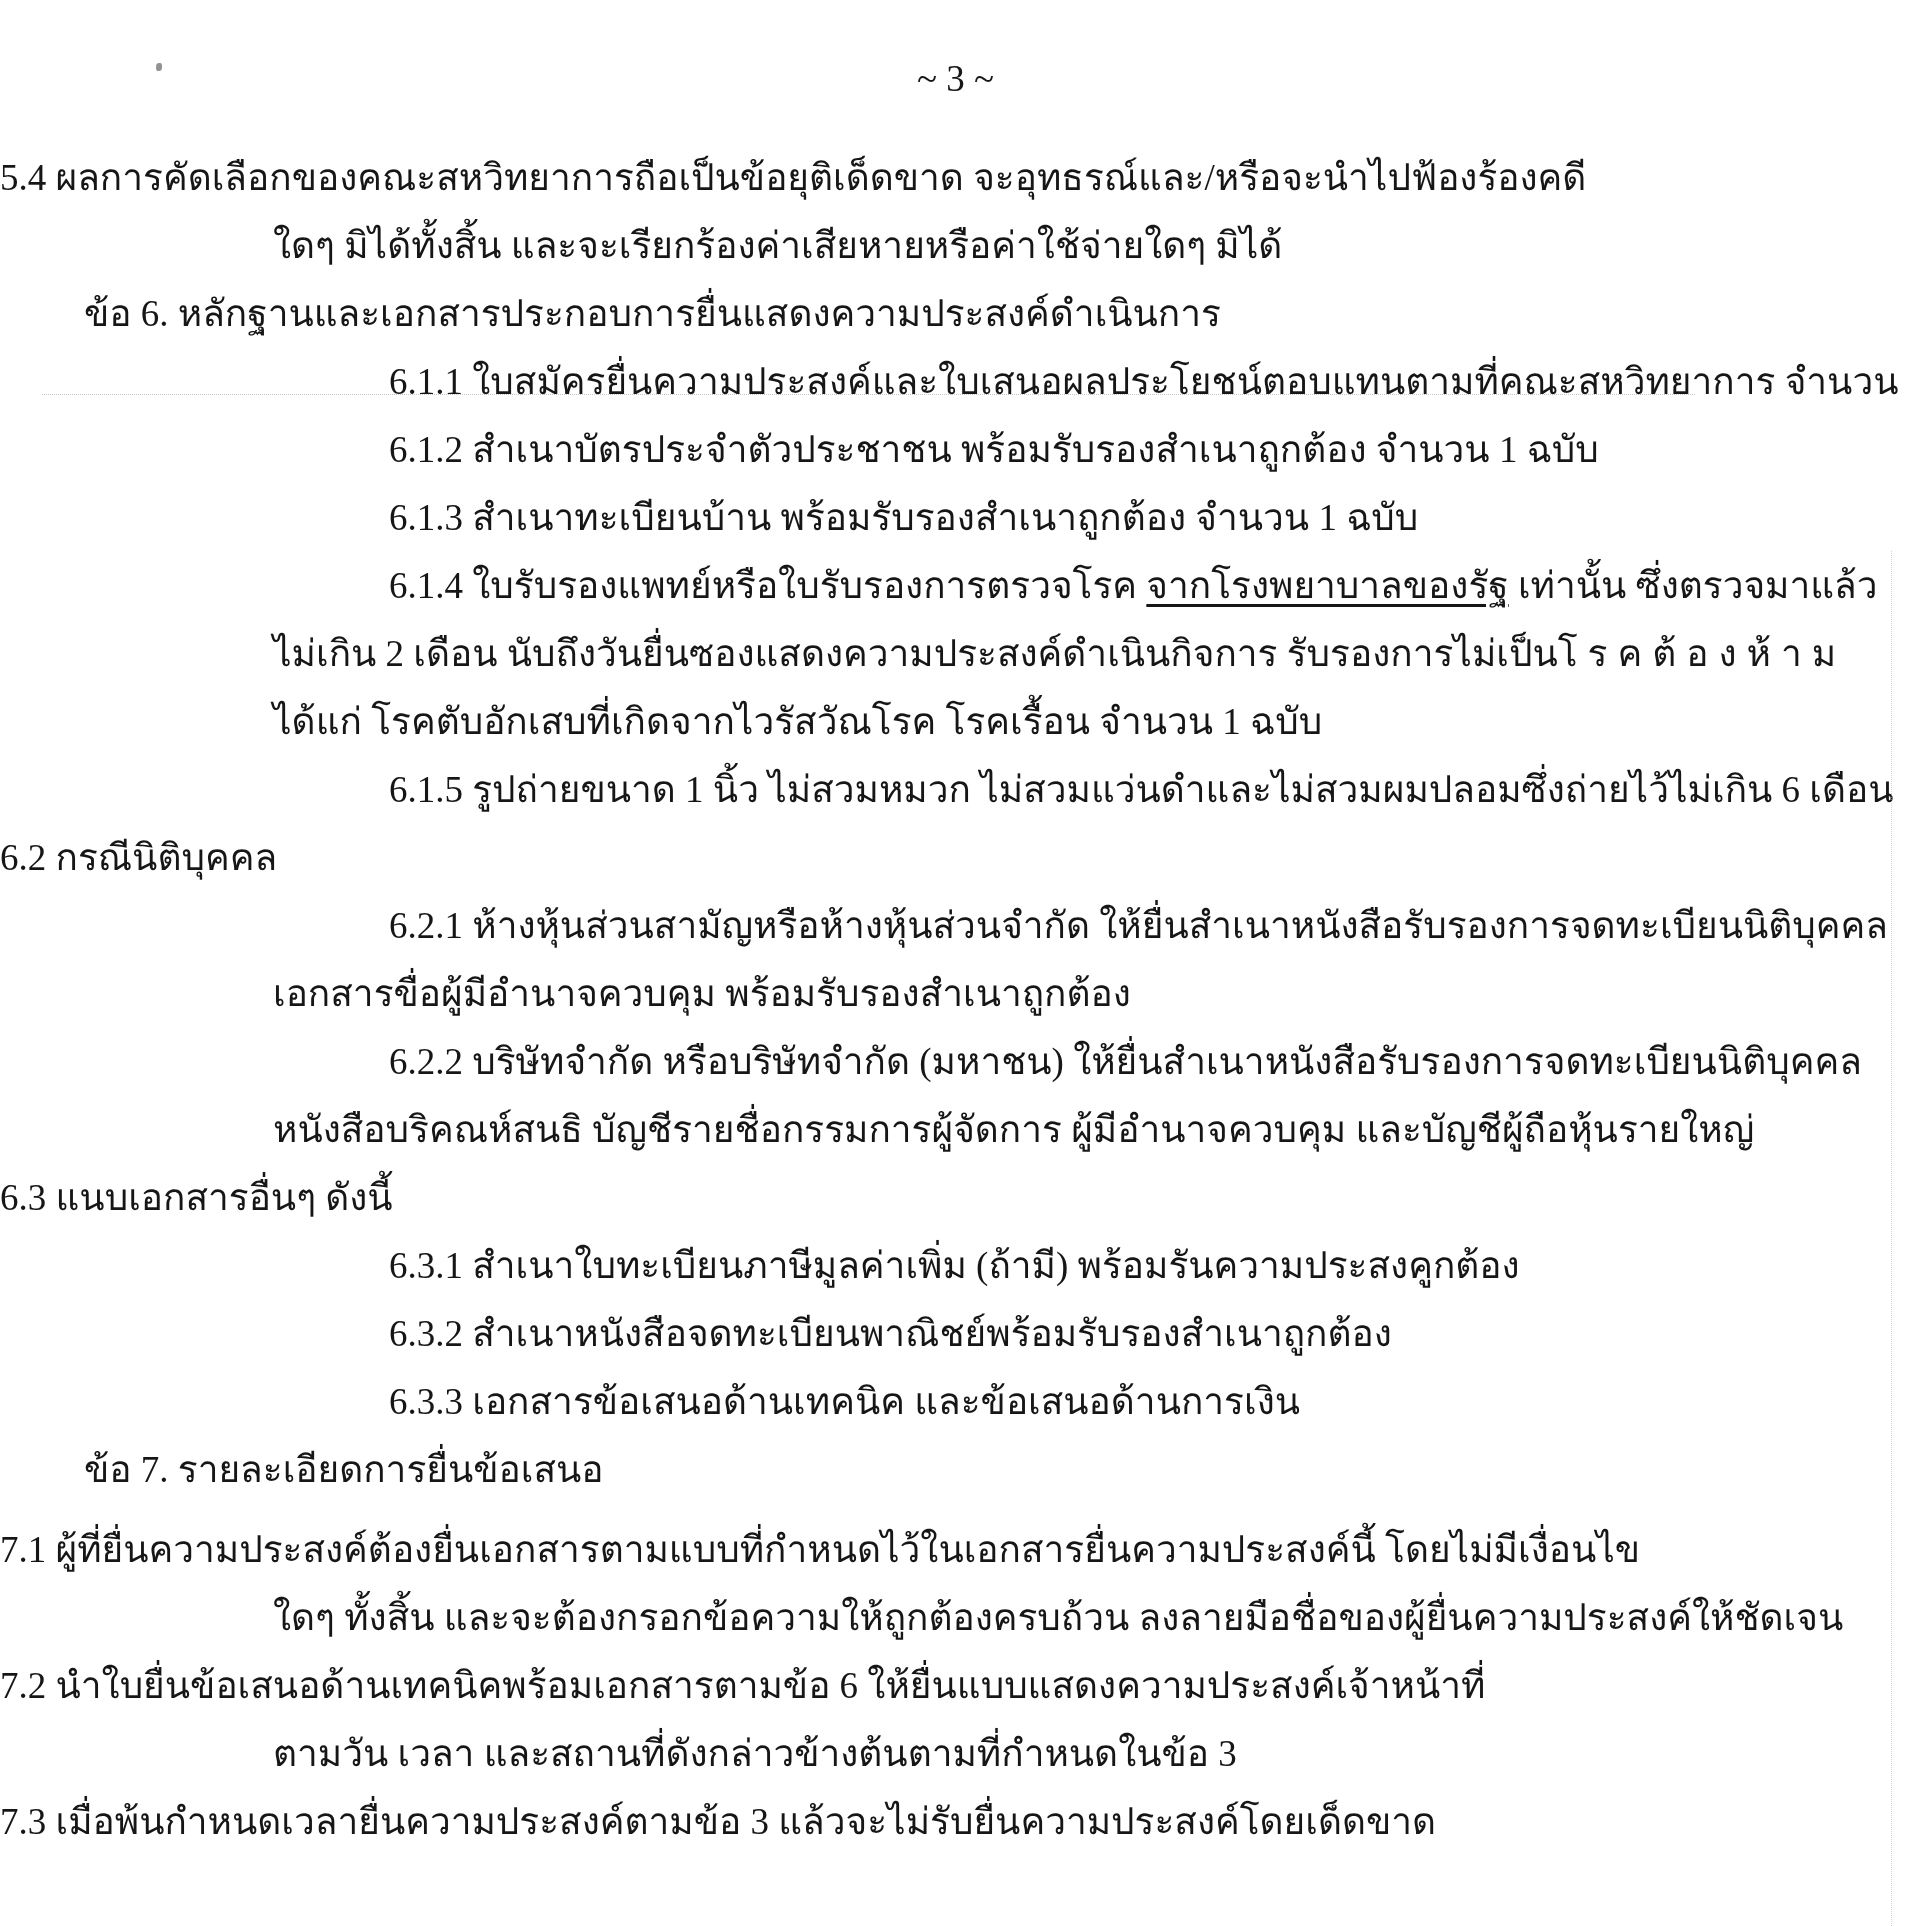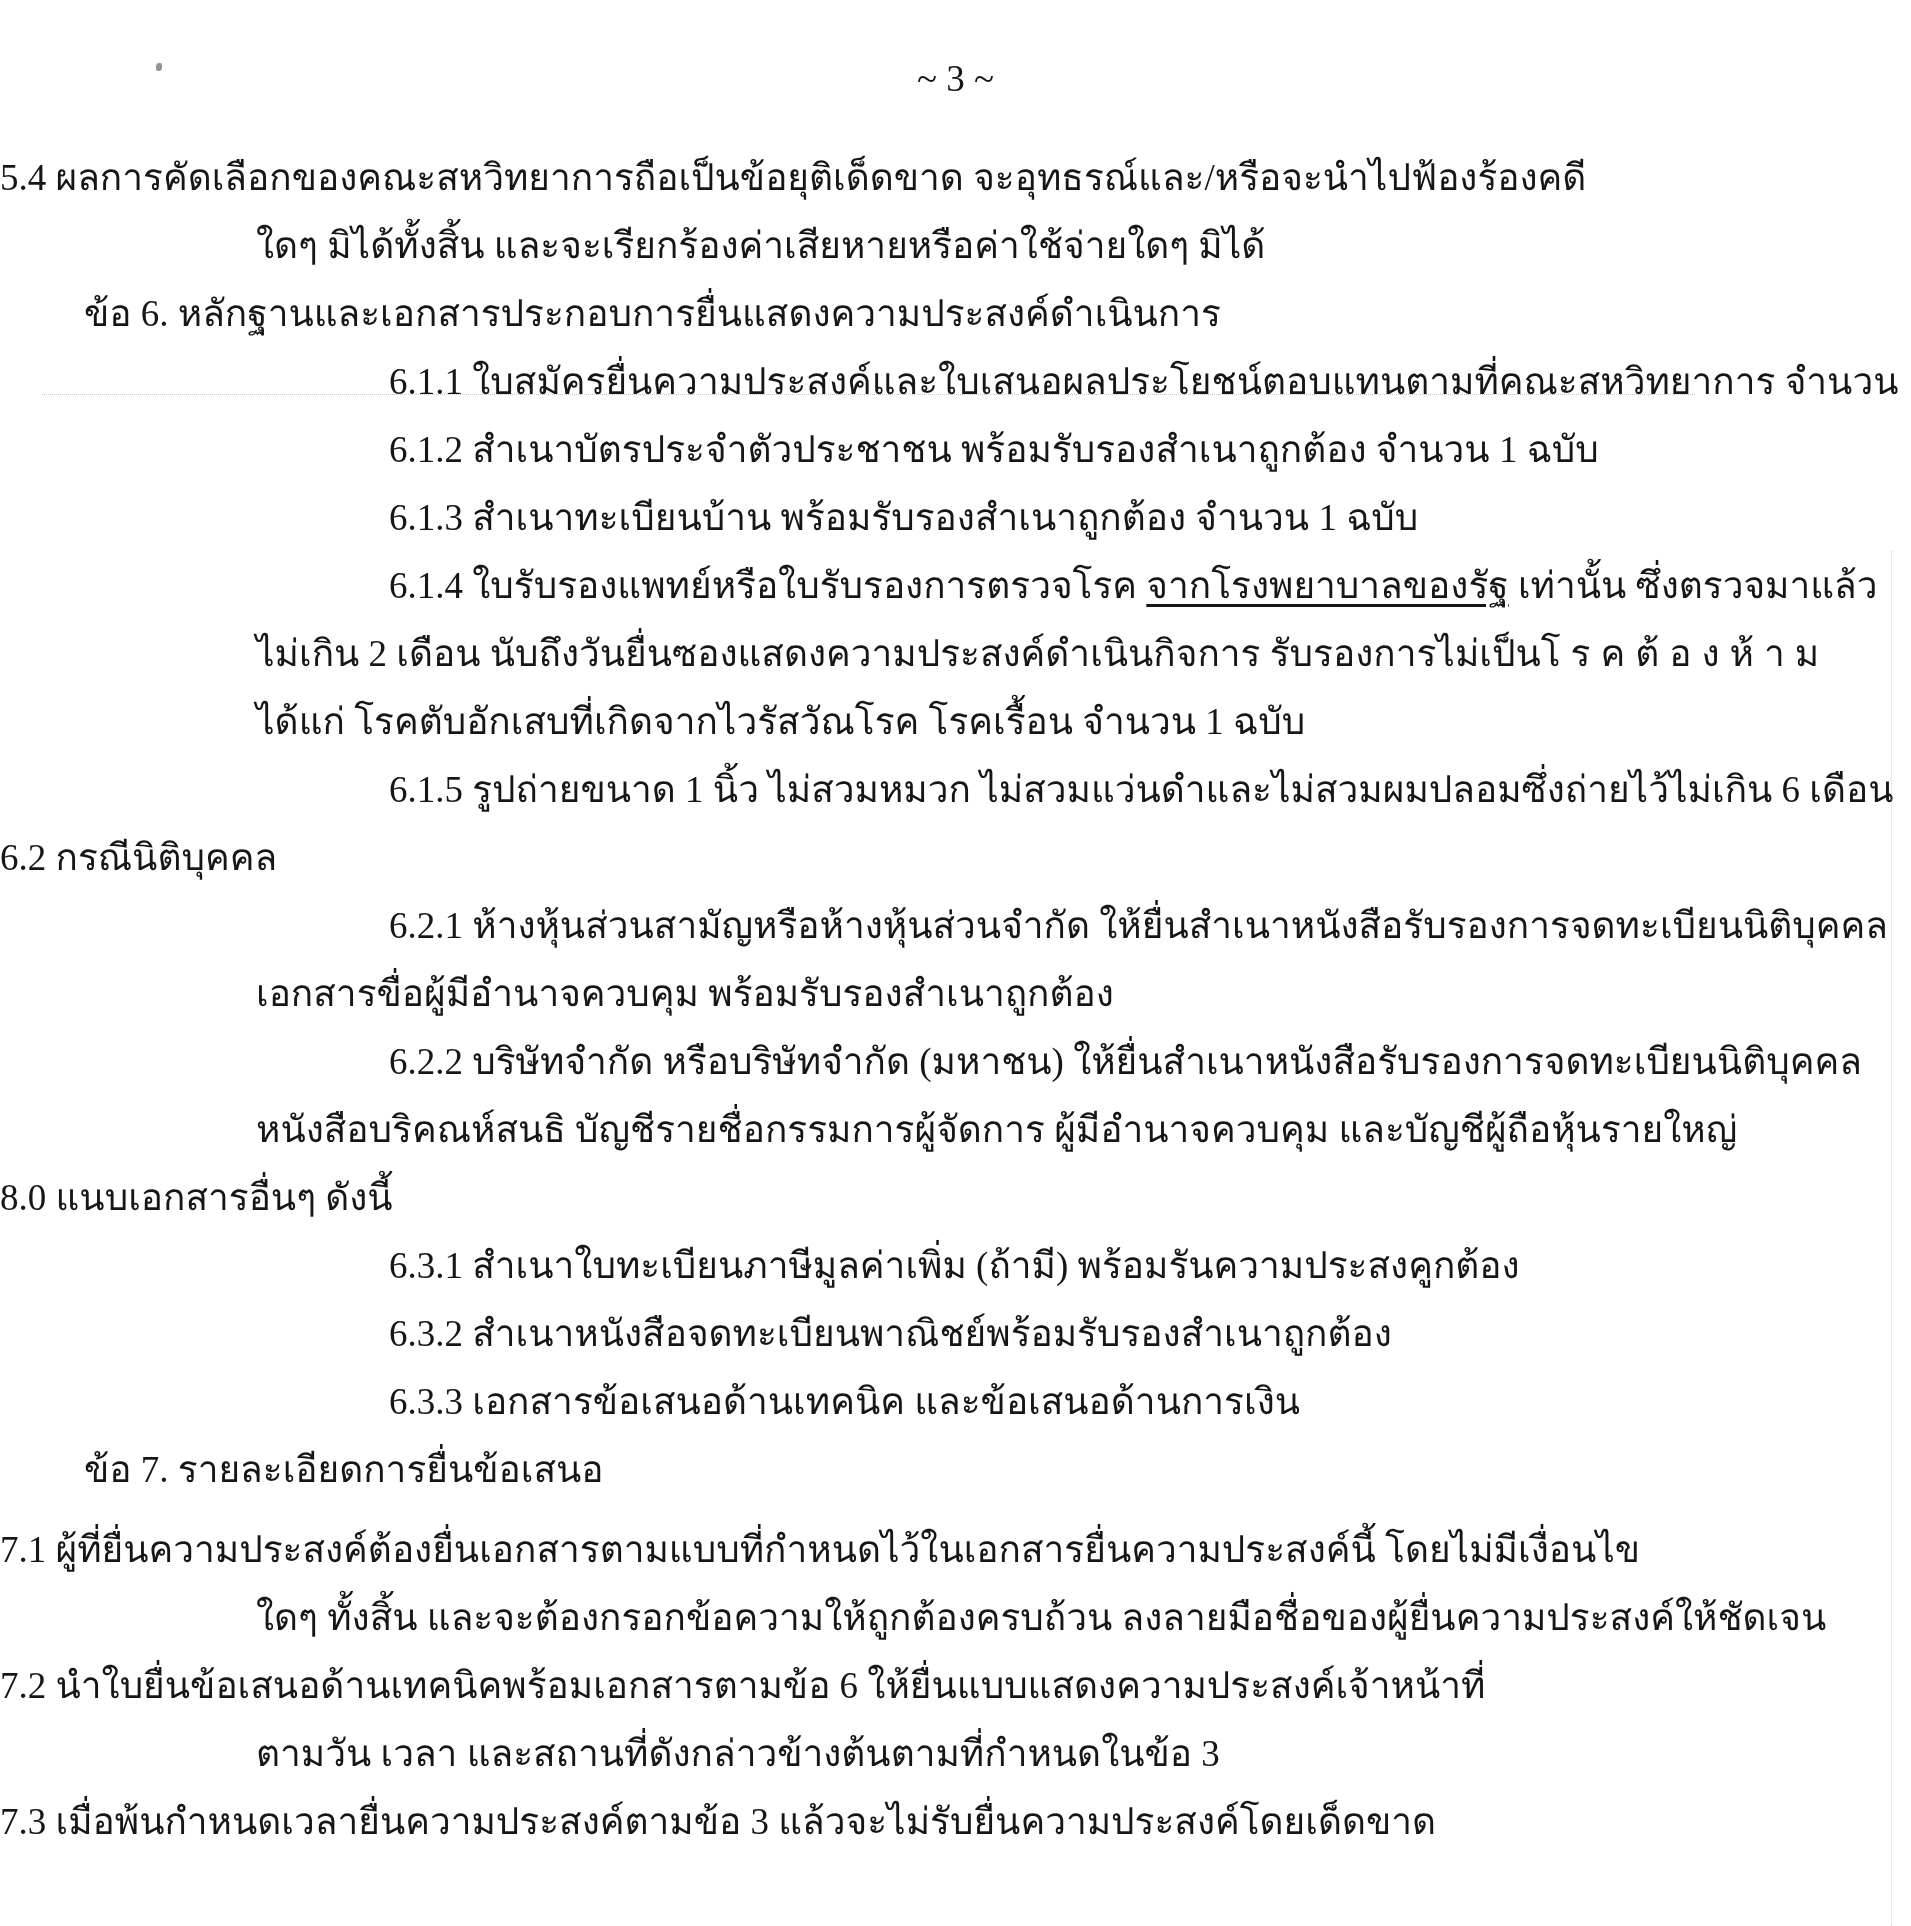--- a/index.html
+++ b/index.html
@@ -26,21 +26,21 @@
     margin-top: 44px;
   }
   .line {
     font-size: 37px;
     line-height: 68px;
     white-space: nowrap;
   }
   .section   { padding-left: 84px; }
   .sub       { }
   .subsub    { padding-left: 389px; }
-  .cont      { padding-left: 256px; }
+  .cont      { padding-left: 256px; margin-left: 17px; }
   .gap       { margin-top: 11.6px; }
   .underline {
     text-decoration: underline;
     text-decoration-thickness: 2.7px;
     text-underline-offset: 6.2px;
   }
   .spread { letter-spacing: 10px; }
   
   .artifact-speck {
     position: absolute;
@@ -88,21 +88,21 @@
       <div class="line subsub"><span>6.1.3 สำเนาทะเบียนบ้าน พร้อมรับรองสำเนาถูกต้อง จำนวน 1 ฉบับ</span></div>
       <div class="line subsub"><span>6.1.4 ใบรับรองแพทย์หรือใบรับรองการตรวจโรค </span><span class="underline">จากโรงพยาบาลของรัฐ</span><span> เท่านั้น ซึ่งตรวจมาแล้ว</span></div>
       <div class="line cont"><span>ไม่เกิน 2 เดือน นับถึงวันยื่นซองแสดงความประสงค์ดำเนินกิจการ รับรองการไม่เป็น</span><span class="spread">โรคต้องห้าม</span></div>
       <div class="line cont"><span>ได้แก่ โรคตับอักเสบที่เกิดจากไวรัสวัณโรค โรคเรื้อน จำนวน 1 ฉบับ</span></div>
       <div class="line subsub"><span>6.1.5 รูปถ่ายขนาด 1 นิ้ว ไม่สวมหมวก ไม่สวมแว่นดำและไม่สวมผมปลอมซึ่งถ่ายไว้ไม่เกิน 6 เดือน</span></div>
       <div class="line sub"><span>6.2 กรณีนิติบุคคล</span></div>
       <div class="line subsub"><span>6.2.1 ห้างหุ้นส่วนสามัญหรือห้างหุ้นส่วนจำกัด ให้ยื่นสำเนาหนังสือรับรองการจดทะเบียนนิติบุคคล</span></div>
       <div class="line cont"><span>เอกสารขื่อผู้มีอำนาจควบคุม พร้อมรับรองสำเนาถูกต้อง</span></div>
       <div class="line subsub"><span>6.2.2 บริษัทจำกัด หรือบริษัทจำกัด (มหาชน) ให้ยื่นสำเนาหนังสือรับรองการจดทะเบียนนิติบุคคล</span></div>
       <div class="line cont"><span>หนังสือบริคณห์สนธิ บัญชีรายชื่อกรรมการผู้จัดการ ผู้มีอำนาจควบคุม และบัญชีผู้ถือหุ้นรายใหญ่</span></div>
-      <div class="line sub"><span>8.0  แนบเอกสารอื่นๆ ดังนี้</span></div>
+      <div class="line sub"><span>6.3  แนบเอกสารอื่นๆ ดังนี้</span></div>
       <div class="line subsub"><span>6.3.1  สำเนาใบทะเบียนภาษีมูลค่าเพิ่ม (ถ้ามี) พร้อมรันความประสงคูกต้อง</span></div>
       <div class="line subsub"><span>6.3.2  สำเนาหนังสือจดทะเบียนพาณิชย์พร้อมรับรองสำเนาถูกต้อง</span></div>
       <div class="line subsub"><span>6.3.3  เอกสารข้อเสนอด้านเทคนิค และข้อเสนอด้านการเงิน</span></div>
       <div class="line section"><span>ข้อ 7. รายละเอียดการยื่นข้อเสนอ</span></div>
       <div class="line sub gap"><span>7.1 ผู้ที่ยื่นความประสงค์ต้องยื่นเอกสารตามแบบที่กำหนดไว้ในเอกสารยื่นความประสงค์นี้ โดยไม่มีเงื่อนไข</span></div>
       <div class="line cont"><span>ใดๆ ทั้งสิ้น และจะต้องกรอกข้อความให้ถูกต้องครบถ้วน ลงลายมือชื่อของผู้ยื่นความประสงค์ให้ชัดเจน</span></div>
       <div class="line sub"><span>7.2 นำใบยื่นข้อเสนอด้านเทคนิคพร้อมเอกสารตามข้อ 6 ให้ยื่นแบบแสดงความประสงค์เจ้าหน้าที่</span></div>
       <div class="line cont"><span>ตามวัน เวลา และสถานที่ดังกล่าวข้างต้นตามที่กำหนดในข้อ 3</span></div>
       <div class="line sub"><span>7.3  เมื่อพ้นกำหนดเวลายื่นความประสงค์ตามข้อ 3 แล้วจะไม่รับยื่นความประสงค์โดยเด็ดขาด</span></div>
     </div>

